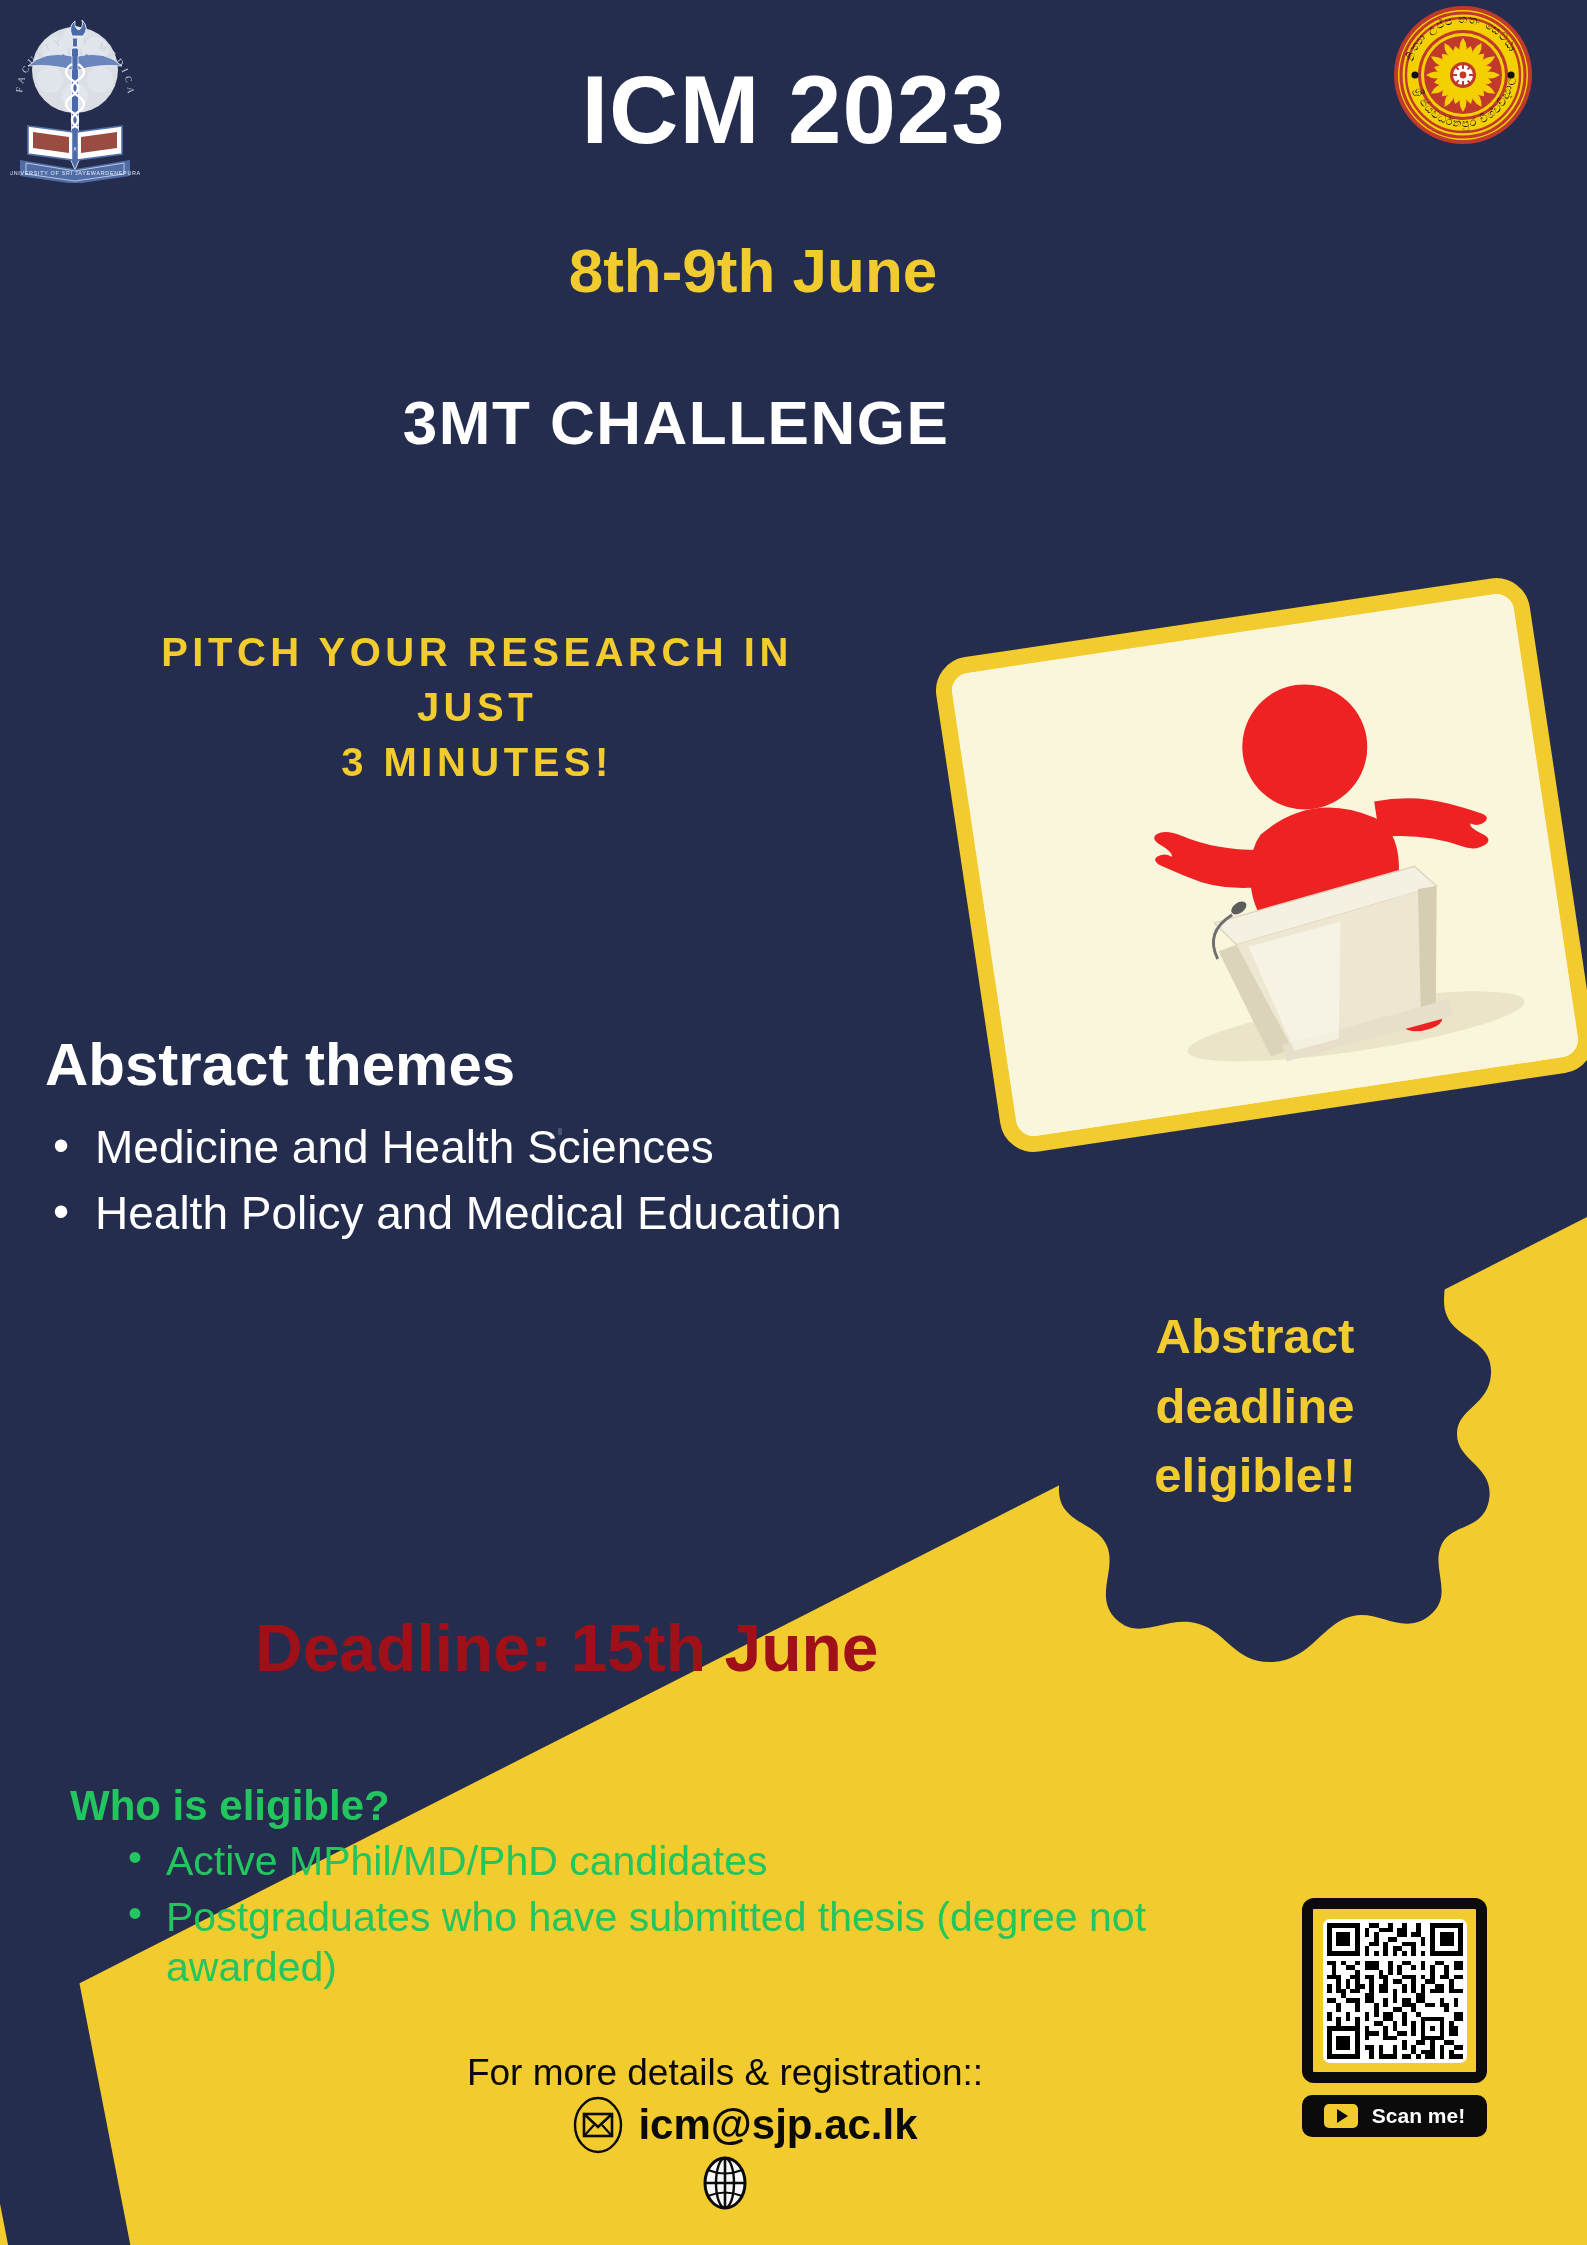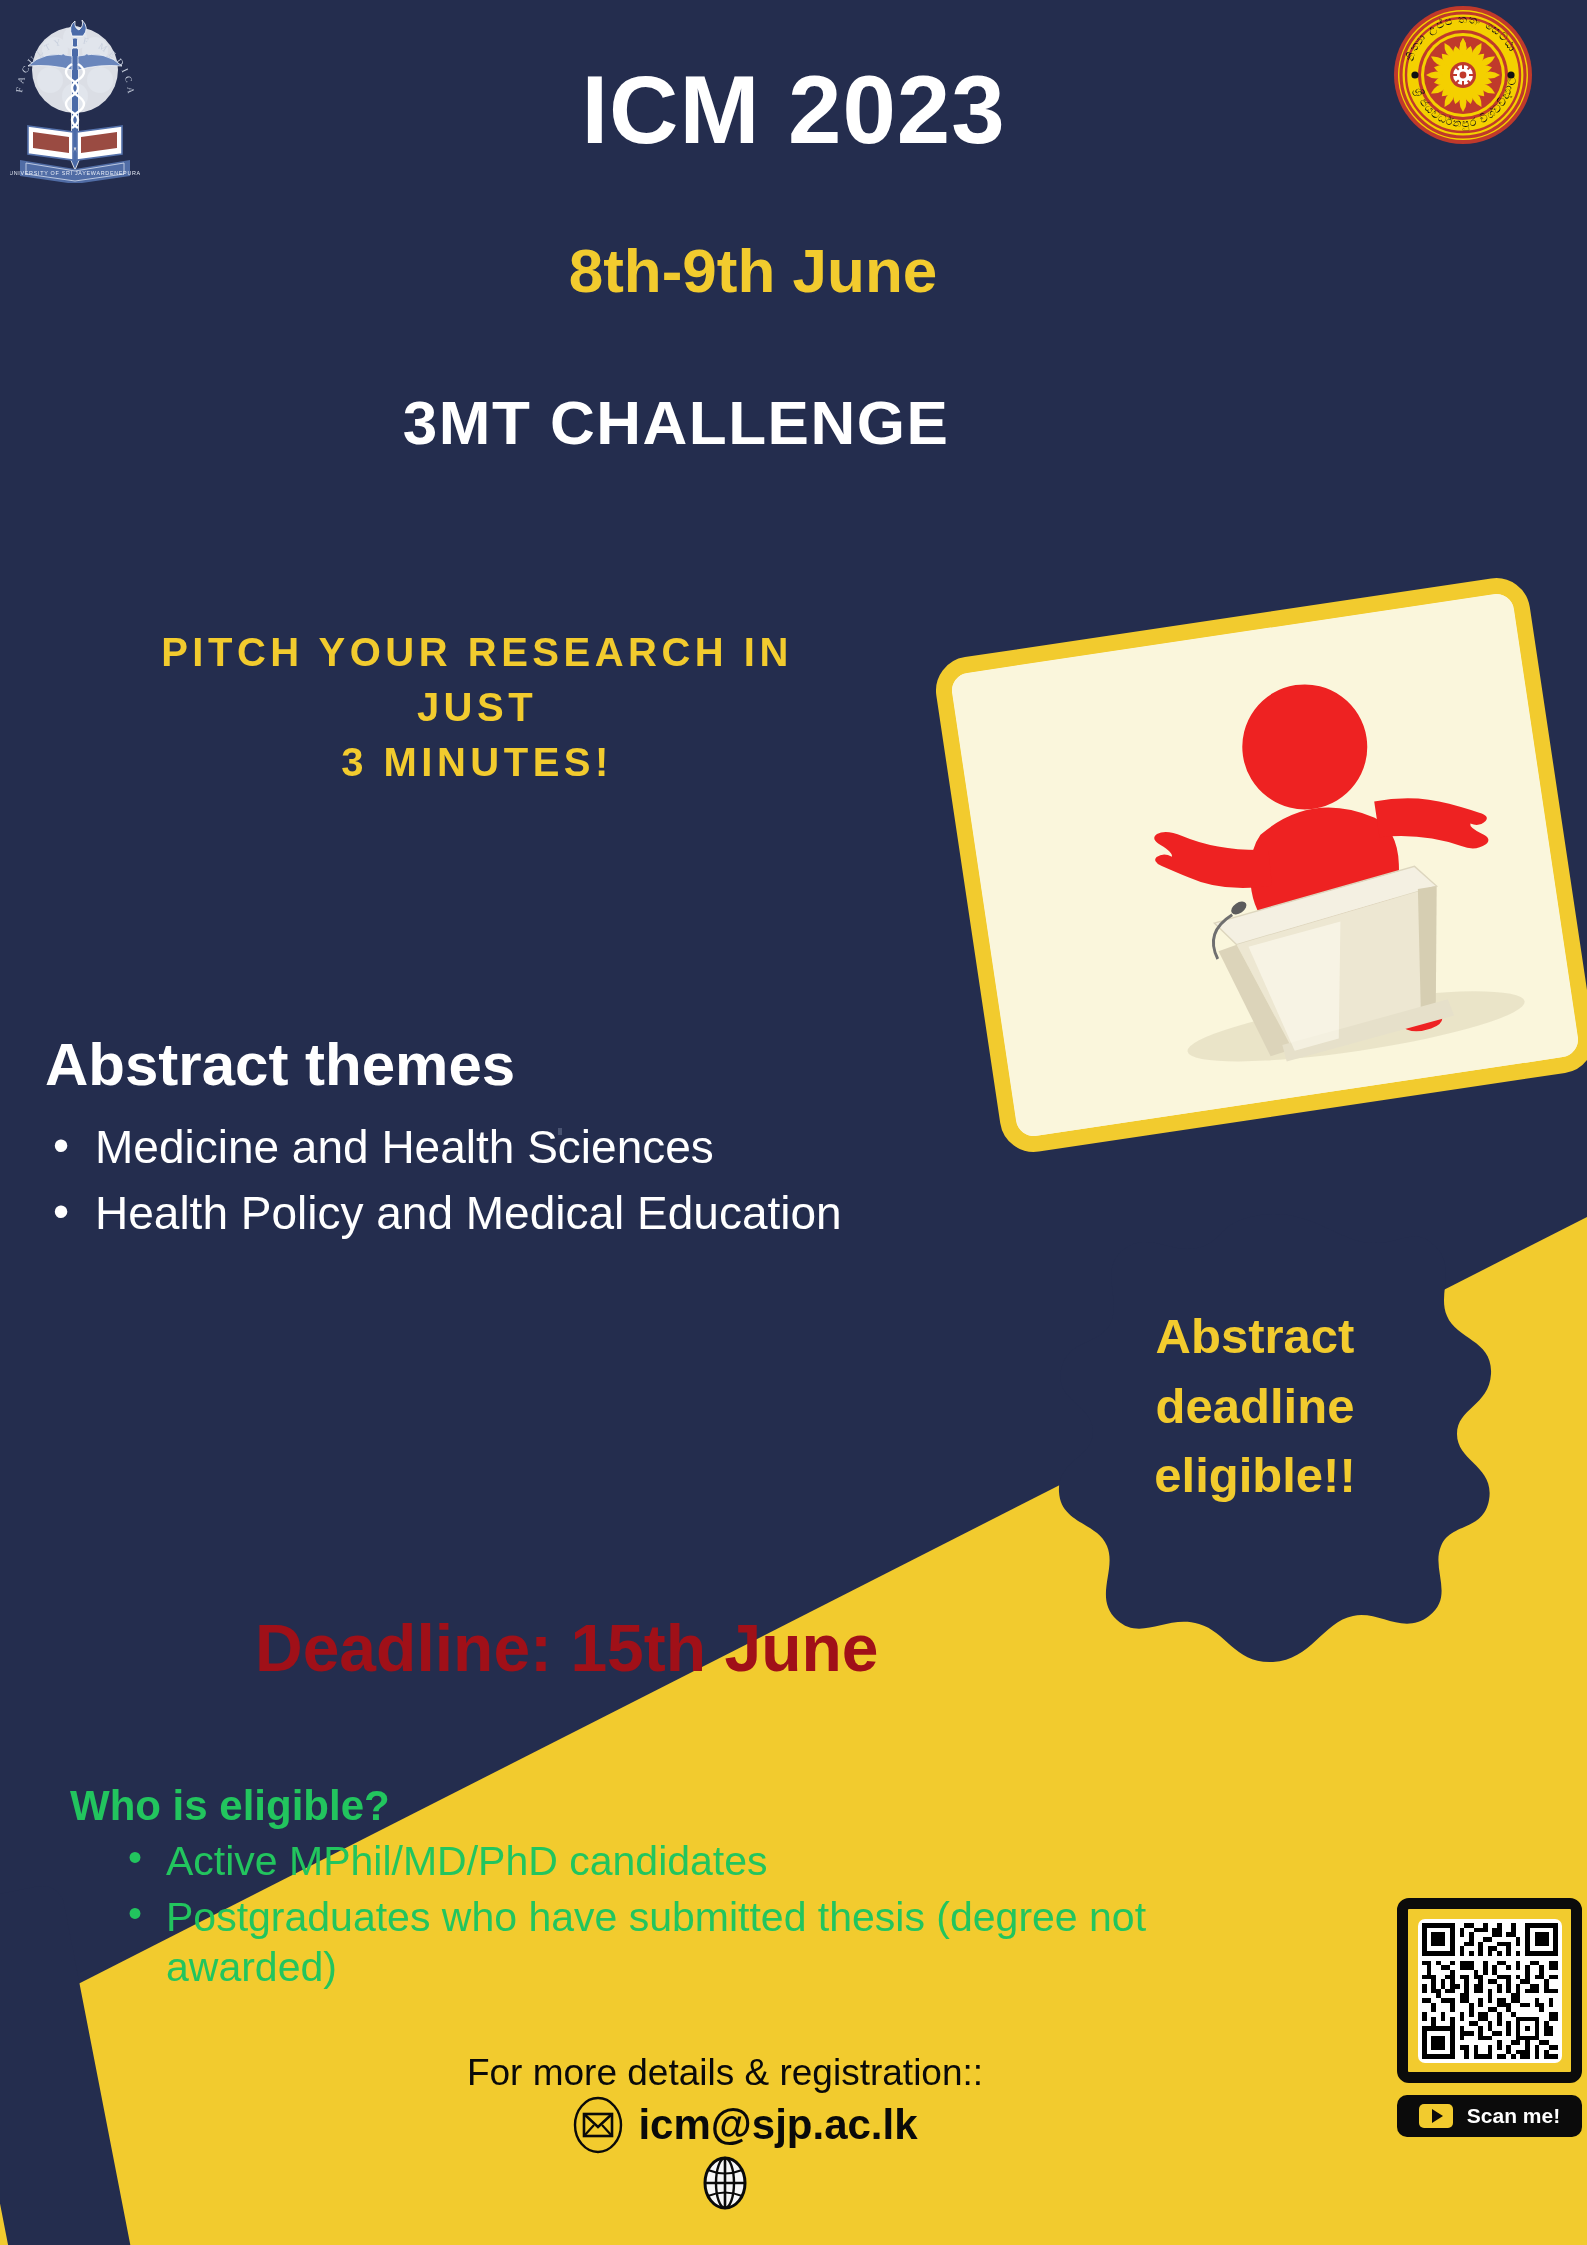--- a/index.html
+++ b/index.html
@@ -205,21 +205,21 @@
   }
   .contact-email{ font-size:42px; }
   .contact-url-row{ margin-top:2px; }
   .contact-url{ font-size:42px; }
   .mail-ico, .globe-ico{ flex:0 0 auto; display:block; }
   .contact-row.email-row{ padding-left:40px; }
   .contact-row.url-row{ padding-left:0px; }
 
   
   .qr-wrap{
-    position:absolute; left:1397px; top:1898px;
+    position:absolute; left:1302px; top:1898px;
     z-index:8;
   }
   .qr-box{
     width:185px; height:185px;
     background:#F2CB2E;
     border:11px solid #0b0b0b;
     border-radius:12px;
     display:flex; align-items:center; justify-content:center;
   }
   .qr-code{

